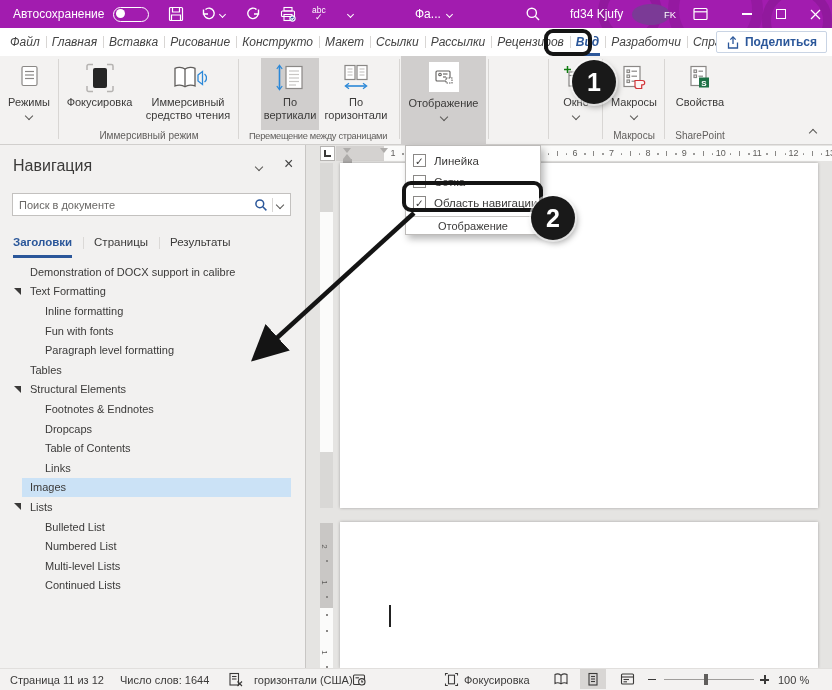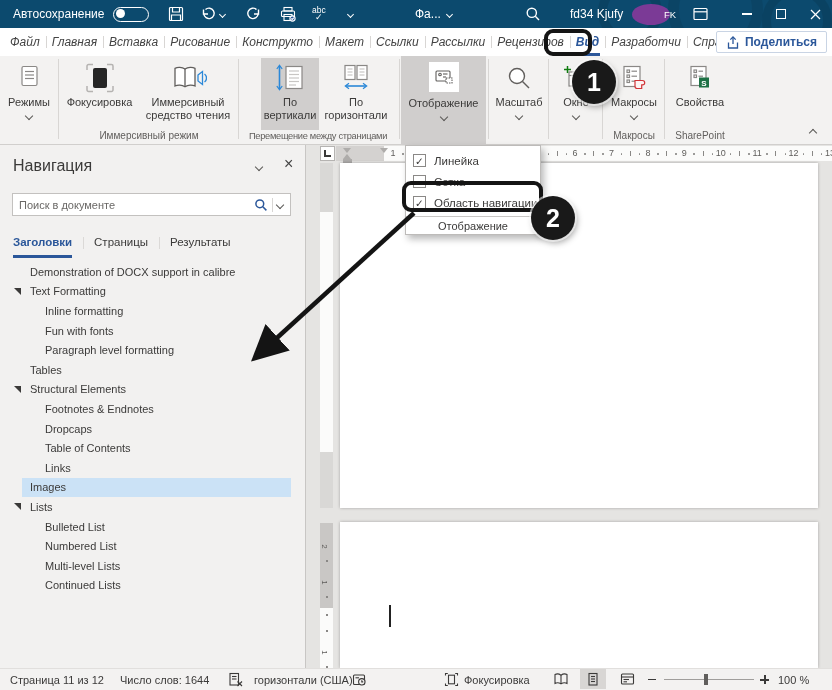--- a/index.html
+++ b/index.html
@@ -1,20 +1,20 @@
 <!DOCTYPE html>
 <html><head>
 <meta charset="utf-8">
 <style>
   * { box-sizing: border-box; margin: 0; padding: 0; }
   html,body { width: 832px; height: 690px; overflow: hidden; }
   body { font-family: "Liberation Sans", "DejaVu Sans", sans-serif; position: relative; background: #fff; color: #3b3a39; }
 
   
-  .titlebar { position:absolute; left:0; top:0; width:832px; height:28px; background:#0c4a6e; color:#fff; overflow:hidden; z-index:3; }
+  .titlebar { position:absolute; left:0; top:0; width:832px; height:28px; background:#a21caf; color:#fff; overflow:hidden; z-index:3; }
   .ring { position:absolute; border-radius:50%; pointer-events:none; }
   .tb { position:absolute; top:0; height:28px; display:flex; align-items:center; color:#fff; font-size:12px; white-space:nowrap; }
   .toggle { width:36px; height:15px; border:1.4px solid #fff; border-radius:9px; position:relative; }
   .toggle .knob { position:absolute; left:2px; top:1.6px; width:9px; height:9px; border-radius:50%; background:#fff; }
   .chev { display:inline-block; width:6px; height:6px; border-right:1.4px solid #5a5856; border-bottom:1.4px solid #5a5856; transform:rotate(45deg); }
   .chev.white { border-color:#fff; width:5px; height:5px; }
   .chev.up { transform:rotate(-135deg); }
   .avatar { width:21px; height:21px; border-radius:50%; display:flex; align-items:center; justify-content:center; font-size:9.5px;padding-left:38px; }
   .winbtn { width:34px; justify-content:center; }
 
@@ -303,30 +303,20 @@
           <line x1="9" y1="6" x2="13.5" y2="6"></line>
           <line x1="9" y1="9" x2="12" y2="9"></line>
           <rect x="12" y="10" width="6" height="5" fill="#fff" stroke-dasharray="1.5 1"></rect>
         </svg>
     </span>
     <span class="lbl" style="margin-top:5px;">Отображение</span>
     <span class="chev"></span>
   </div>
   <div class="rsep" style="left:488px;"></div>
 
-  <div class="rbtn" style="left:491px;width:56px;">
-    <span class="ic">
-      <svg width="26" height="26" viewBox="0 0 26 26" fill="none" stroke="#605e5c" stroke-width="1.4">
-          <circle cx="11" cy="11" r="7.5" fill="#fff"></circle>
-          <line x1="16.5" y1="16.5" x2="23" y2="23"></line>
-        </svg>
-    </span>
-    <span class="lbl">Масштаб</span>
-    <span class="chev"></span>
-  </div>
   <div class="rsep" style="left:548px;"></div>
 
   <div class="rbtn" style="left:551px;width:50px;">
     <span class="ic">
       <svg width="26" height="26" viewBox="0 0 26 26" fill="none" stroke-width="1.2">
           <rect x="6" y="7" width="17" height="14" fill="#fff" stroke="#8a8886"></rect>
           <line x1="6" y1="10.5" x2="23" y2="10.5" stroke="#8a8886"></line>
           <line x1="4.5" y1="1" x2="4.5" y2="8" stroke="#107c10" stroke-width="1.5"></line>
           <line x1="1" y1="4.5" x2="8" y2="4.5" stroke="#107c10" stroke-width="1.5"></line>
         </svg>

